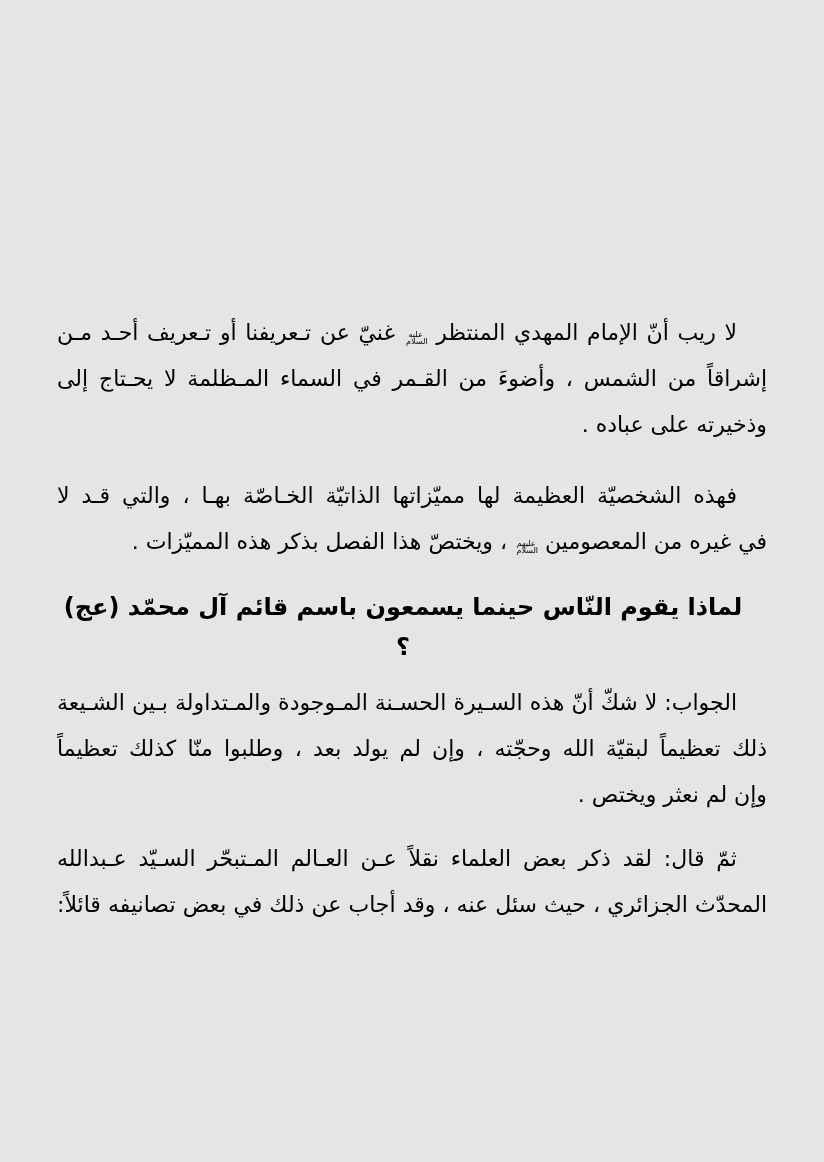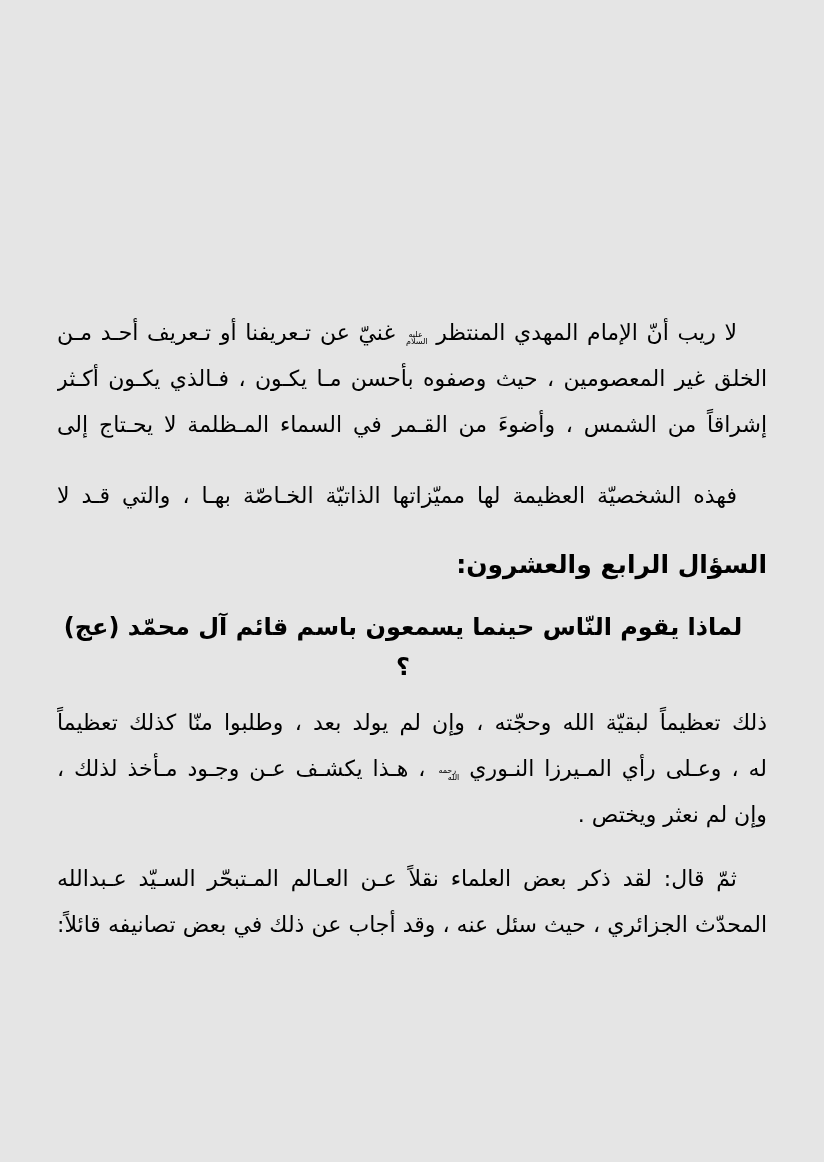--- a/index.html
+++ b/index.html
@@ -66,35 +66,35 @@
     padding-right: 18px;
   }
 </style>
 </head>
 <body>
 
 <div class="page">
 
   <p class="para para-1">
     <span class="line first"><span>لا ريب أنّ الإمام المهدي المنتظر</span> <span class="honorific">عليه السلام</span> <span>غنيّ عن تـعريفنا أو تـعريف أحـد مـن</span></span>
-    <span class="line">الخلق غير المعصومين ، حيث وصفوه بأحسن مـا يكـون ، فـالذي يكـون أكـثر</span>
     <span class="line">إشراقاً من الشمس ، وأضوءَ من القـمر في السماء المـظلمة لا يحـتاج إلى تـوصيفه</span>
+    <span class="line last">وذخيرته على عباده .</span>
   </p>
 
   <p class="para para-2">
     <span class="line first">فهذه الشخصيّة العظيمة لها مميّزاتها الذاتيّة الخـاصّة بهـا ، والتي قـد لا تـوجد</span>
+    <span class="line last"><span>في غيره من المعصومين</span> <span class="honorific">عليهم السلام</span> <span>، ويختصّ هذا الفصل بذكر هذه المميّزات .</span></span>
   </p>
 
-  <h2 class="question-heading">السؤال الرابع والعشرون:</h2>
 
   <h3 class="question-subheading">لماذا يقوم النّاس حينما يسمعون باسم قائم آل محمّد (عج) ؟</h3>
 
   <p class="para para-3">
+    <span class="line first">الجواب: لا شكّ أنّ هذه السـيرة الحسـنة المـوجودة والمـتداولة بـين الشـيعة</span>
     <span class="line">ذلك تعظيماً لبقيّة الله وحجّته ، وإن لم يولد بعد ، وطلبوا منّا كذلك تعظيماً واحترامـاً</span>
-    <span class="line"><span>له ، وعـلى رأي المـيرزا النـوري</span> <span class="honorific">رحمه الله</span> <span>، هـذا يكشـف عـن وجـود مـأخذ لذلك ،</span></span>
     <span class="line last">وإن لم نعثر ويختص .</span>
   </p>
 
   <p class="para para-4">
     <span class="line first">ثمّ قال: لقد ذكر بعض العلماء نقلاً عـن العـالم المـتبحّر السـيّد عـبدالله سـبط</span>
     <span class="line">المحدّث الجزائري ، حيث سئل عنه ، وقد أجاب عن ذلك في بعض تصانيفه قائلاً:</span>
   </p>
 
 </div>
 

